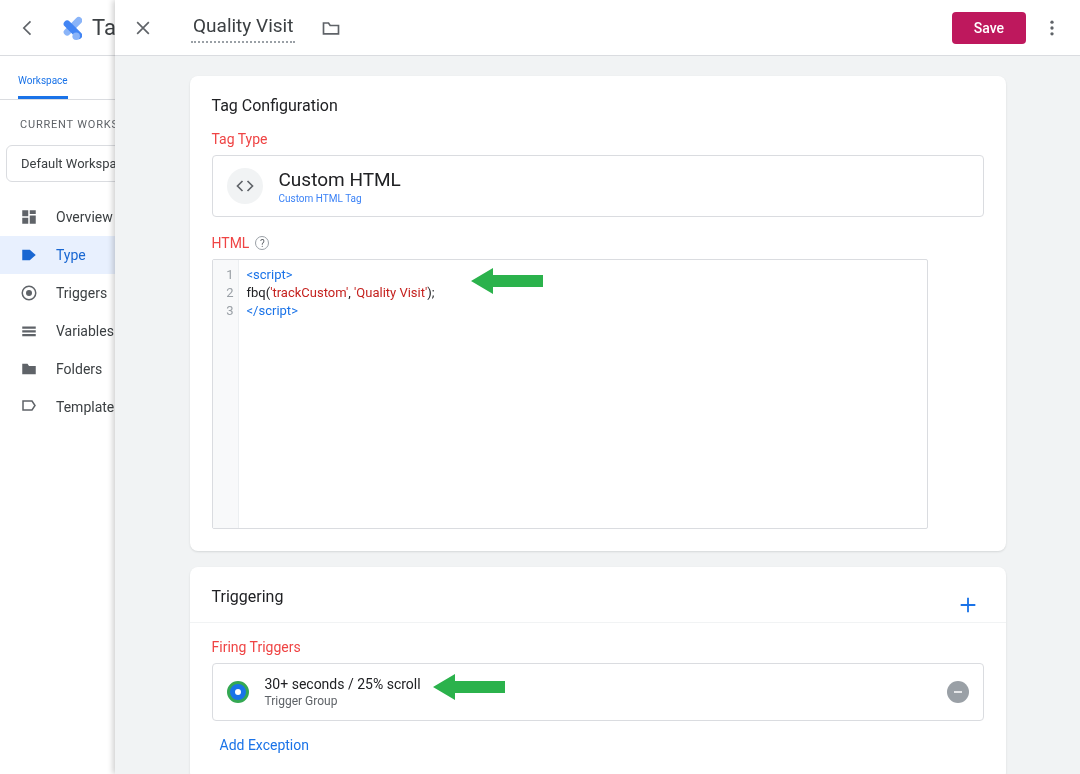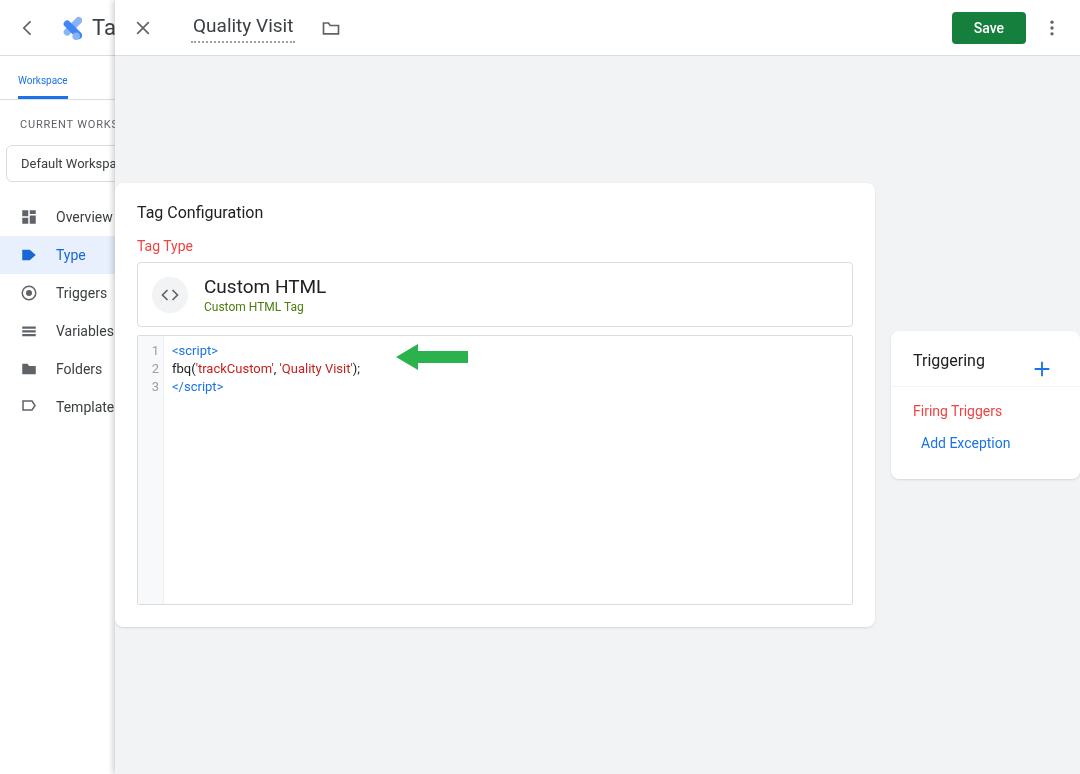--- a/index.html
+++ b/index.html
@@ -26,31 +26,31 @@
     .side-item .mini-icon { width: 18px; height: 18px; color: #5f6368; display: flex; align-items: center; justify-content: center; }
     .side-item.active { background: #e8f0fe; color: #1967d2; }
     .side-item.active .mini-icon { color: #1967d2; }
 
     
     .panel-wrap { position: absolute; top: 0; right: 0; bottom: 0; left: 115px; background: #f1f3f4; box-shadow: -2px 0 6px rgba(0,0,0,.2); display: flex; flex-direction: column; }
     .panel-bar { height: 56px; display: flex; align-items: center; padding: 0 8px; background: #fff; border-bottom: 1px solid #dadce0; gap: 6px; }
     .panel-title { font-size: 19px; color: #3c4043; padding: 2px 2px 4px 2px; border-bottom: 2px dotted #9aa0a6; margin-left: 22px; }
     .folder-btn { margin-left: 10px; color: #5f6368; }
     .flex-spacer { flex: 1; }
-    .save-btn { background: #15803d; color: #fff; font-size: 14px; font-weight: 500; padding: 8px 22px; border-radius: 4px; border: none; cursor: pointer; }
-
-    .panel-body { flex: 1; overflow-y: auto; padding: 20px 0 40px 0; display: flex; flex-direction: row; align-items: center; gap: 16px; }
+    .save-btn { background: #be185d; color: #fff; font-size: 14px; font-weight: 500; padding: 8px 22px; border-radius: 4px; border: none; cursor: pointer; }
+
+    .panel-body { flex: 1; overflow-y: auto; padding: 20px 0 40px 0; display: flex; flex-direction: column; align-items: center; gap: 16px; }
     .card { width: 816px; background: #fff; border-radius: 8px; box-shadow: 0 1px 2px rgba(60,64,67,.15); padding: 20px 22px 22px 22px; position: relative; }
     .card h2 { font-size: 16px; font-weight: 400; color: #202124; margin-bottom: 16px; }
     .field-label { font-size: 14px; color: #ef4444; margin-bottom: 8px; }
 
     .type-row { border: 1px solid #dadce0; border-radius: 4px; padding: 12px 14px; display: flex; align-items: center; gap: 16px; }
     .type-row .big-icon { width: 36px; height: 36px; border-radius: 50%; background: #f1f3f4; display: flex; align-items: center; justify-content: center; color: #5f6368; }
     .type-title { font-size: 19px; color: #202124; }
-    .type-sub { font-size: 12px; color: #4d7c0f; margin-top: 2px; }
+    .type-sub { font-size: 10px; color: #3b82f6; margin-top: 2px; }
 
     .html-label { display: flex; align-items: center; gap: 6px; margin-top: 18px; }
     .html-label .q { width: 14px; height: 14px; border-radius: 50%; border: 1px solid #9aa0a6; font-size: 10px; display: flex; align-items: center; justify-content: center; color: #5f6368; }
 
     .code-editor { border: 1px solid #dadce0; border-radius: 2px; margin-top: 8px; width: 716px; height: 270px; display: flex; font-family: ui-monospace, SFMono-Regular, Consolas, monospace; font-size: 13px; line-height: 18px; position: relative; background: #fff; }
     .gutter { width: 26px; background: #f8f9fa; border-right: 1px solid #eceff1; color: #9aa0a6; text-align: right; padding: 6px 4px 0 0; }
     .code { padding: 6px 8px 0 8px; white-space: pre; color: #202124; }
     .tok-tag { color: #1a73e8; }
     .tok-fn { color: #202124; }
     .tok-str { color: #c5221f; }
@@ -186,20 +186,24 @@
           <svg width="20" height="20" viewBox="0 0 24 24" fill="none" stroke="currentColor" stroke-width="2">
               <path d="M9 6l-6 6 6 6M15 6l6 6-6 6"></path>
             </svg>
         </div>
         <div>
           <div class="type-title">Custom HTML</div>
           <div class="type-sub">Custom HTML Tag</div>
         </div>
       </div>
 
+      <div class="html-label">
+        <span class="field-label" style="margin:0">HTML</span>
+        <span class="q">?</span>
+      </div>
 
       <div class="code-editor">
         <div class="gutter">
           <div>1</div>
           <div>2</div>
           <div>3</div>
         </div>
         <div class="code"><span class="tok-tag"><span>&lt;</span><span>script</span><span>&gt;</span></span>
 <span class="tok-fn">fbq(</span><span class="tok-str">'trackCustom'</span><span class="tok-punc">, </span><span class="tok-str">'Quality Visit'</span><span class="tok-punc">);</span>
 <span class="tok-tag"><span>&lt;/</span><span>script</span><span>&gt;</span></span></div>
@@ -216,18 +220,40 @@
       <h2>Triggering</h2>
       <div class="add-trigger icon-btn">
         <svg width="22" height="22" viewBox="0 0 24 24" fill="none" stroke="currentColor" stroke-width="2">
             <path d="M12 4v16M4 12h16"></path>
           </svg>
       </div>
 
       <div class="firing-block">
         <div class="field-label">Firing Triggers</div>
 
+        <div class="trigger-row">
+          <div class="t-icon">
+            <svg width="10" height="10" viewBox="0 0 10 10">
+                <circle cx="5" cy="5" r="3" fill="#fff"></circle>
+              </svg>
+          </div>
+          <div>
+            <div class="trig-title">30+ seconds / 25% scroll</div>
+            <div class="trig-sub">Trigger Group</div>
+          </div>
+          <div class="remove-trigger">
+            <svg width="12" height="12" viewBox="0 0 24 24" fill="none" stroke="currentColor" stroke-width="3">
+                <path d="M4 12h16"></path>
+              </svg>
+          </div>
+
+          <div class="arrow" style="left:220px; top:8px;">
+            <svg width="72" height="30" viewBox="0 0 72 30">
+                <polygon points="0,15 22,2 22,9 72,9 72,21 22,21 22,28" fill="#2bb24c"></polygon>
+              </svg>
+          </div>
+        </div>
 
         <div class="add-exception">Add Exception</div>
       </div>
     </div>
   </div>
 </div>
 
 </body></html>

